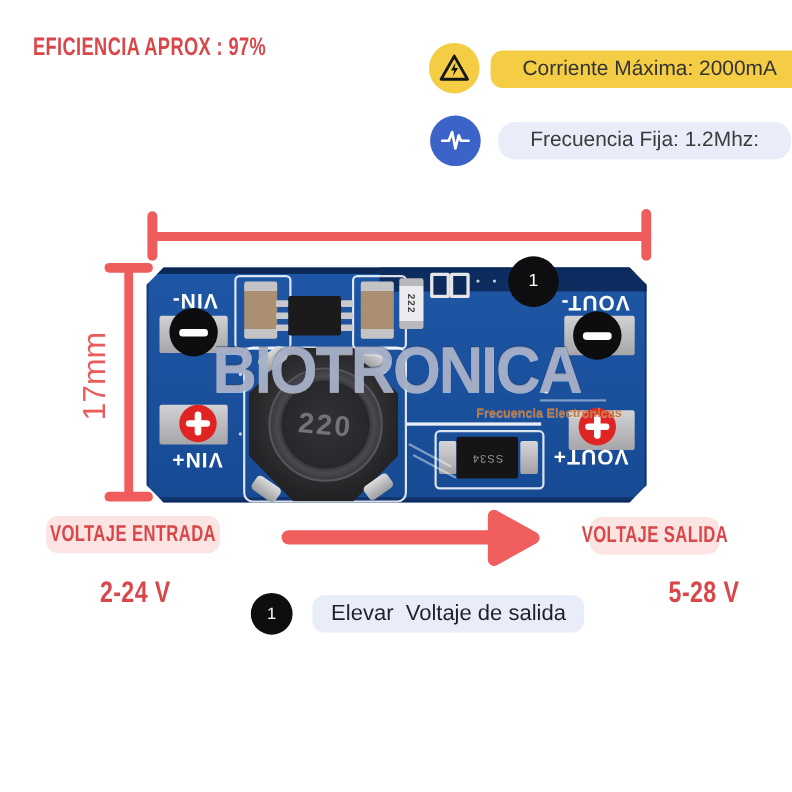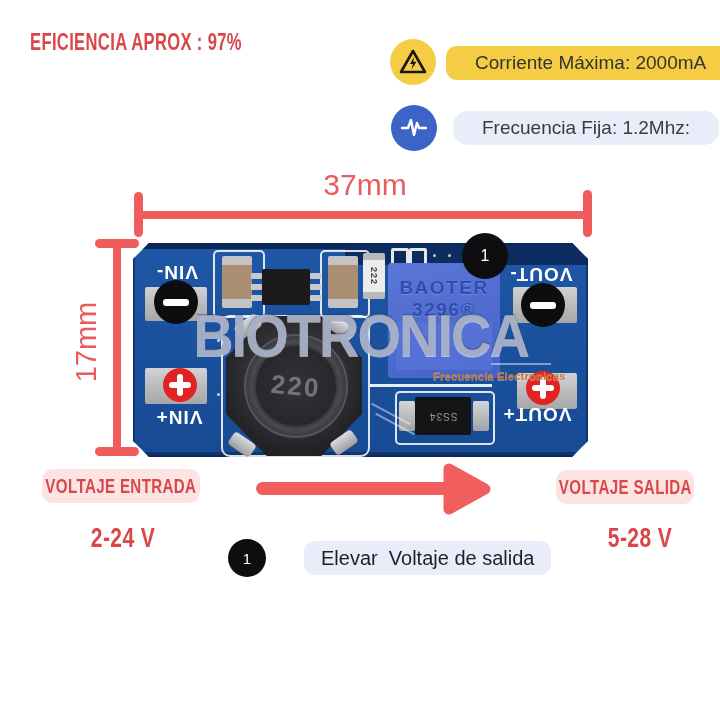--- a/index.html
+++ b/index.html
@@ -100,30 +100,30 @@
 
   .marker{background:#0e0e10;border-radius:50%;display:flex;align-items:center;justify-content:center;
           color:#fff;}
   .marker.on-board{left:462px;top:233px;width:46px;height:46px;font-size:16px;}
   .marker.callout{left:228px;top:539px;width:38px;height:38px;font-size:15px;}
 
   
   .io-pill{height:34px;display:flex;align-items:center;justify-content:center;border-radius:11px;background:#fbe4e1;}
   .io-pill span{font-size:21px;font-weight:bold;color:#d9474a;transform:scaleX(.72);white-space:nowrap;letter-spacing:.5px;}
   .io-pill.in{left:42px;top:469px;width:158px;}
-  .io-pill.out{left:556px;top:470px;width:138px;}
+  .io-pill.out{left:536px;top:470px;width:118px;}
   .io-range{font-size:27px;font-weight:bold;color:#d9474a;text-align:center;transform:scaleX(.78);letter-spacing:.5px;}
   .io-range.in{left:63px;top:523px;width:120px;}
   .io-range.out{left:580px;top:523px;width:120px;}
 
   .arrow-shaft{left:256px;top:482px;width:196px;height:13px;background:#f15e5e;border-radius:7px;}
   .arrow-head{left:441px;top:461px;}
 
   .callout-pill{left:284px;top:541px;height:34px;display:inline-flex;align-items:center;padding:0 17px;
-                border-radius:11px;background:#e9edf9;font-size:20px;color:#1f1f26;white-space:pre;margin-left:20px;}
+                border-radius:11px;background:#e9edf9;font-size:20px;color:#1f1f26;white-space:pre;}
 </style>
 </head>
 <body>
 
 <div id="page">
 
   <div class="abs efficiency">EFICIENCIA APROX : 97%</div>
 
   <div class="abs feat-circle yellow">
     <svg width="30" height="28" viewBox="0 0 30 28">
@@ -137,21 +137,20 @@
 
   <div class="abs feat-circle blue">
     <svg width="30" height="30" viewBox="0 0 30 30">
       <polyline points="3,15 9,15 12,7 15,22 18,10 20,15 27,15" fill="none" stroke="#ffffff" stroke-width="2.4" stroke-linejoin="round" stroke-linecap="round"></polyline>
     </svg>
   </div>
   <div class="abs feat-pill lav">
     <span>Frecuencia Fija: 1.2Mhz:</span>
   </div>
 
-  <div class="abs dim-w-label">37mm</div>
   <div class="abs dim dim-w-line"></div>
   <div class="abs dim dim-w-tick-l"></div>
   <div class="abs dim dim-w-tick-r"></div>
 
   <div class="abs dim-h-label">17mm</div>
   <div class="abs dim dim-h-line"></div>
   <div class="abs dim dim-h-cap-t"></div>
   <div class="abs dim dim-h-cap-b"></div>
 
   <div class="abs board">
@@ -212,25 +211,20 @@
     <div class="sq-mark" style="left:258px;top:5px;"></div>
     <div class="sq-mark" style="left:276px;top:5px;"></div>
     <div class="via" style="left:300px;top:11px;"></div>
     <div class="via" style="left:315px;top:11px;"></div>
     <div class="via" style="left:330px;top:11px;"></div>
     <div class="via" style="left:345px;top:11px;"></div>
     <div class="via" style="left:84px;top:96px;"></div>
     <div class="via" style="left:84px;top:150px;"></div>
     <div class="via" style="left:362px;top:112px;"></div>
 
-    <div class="pot">
-      <div class="pot-inner"></div>
-      <div class="pot-text" style="top:14px;">BAOTER</div>
-      <div class="pot-text" style="top:36px;">3296®</div>
-    </div>
     <div class="pot-line"></div>
 
     <div class="ind-oct"></div>
     <div class="solder" style="left:102px;top:76px;transform:rotate(-35deg);"></div>
     <div class="solder" style="left:196px;top:78px;transform:rotate(35deg);"></div>
     <div class="solder" style="left:96px;top:194px;transform:rotate(35deg);"></div>
     <div class="solder" style="left:198px;top:192px;transform:rotate(-35deg);"></div>
     <div class="ind-ring"></div>
     <div class="ind-disc">
       <span>220</span>

